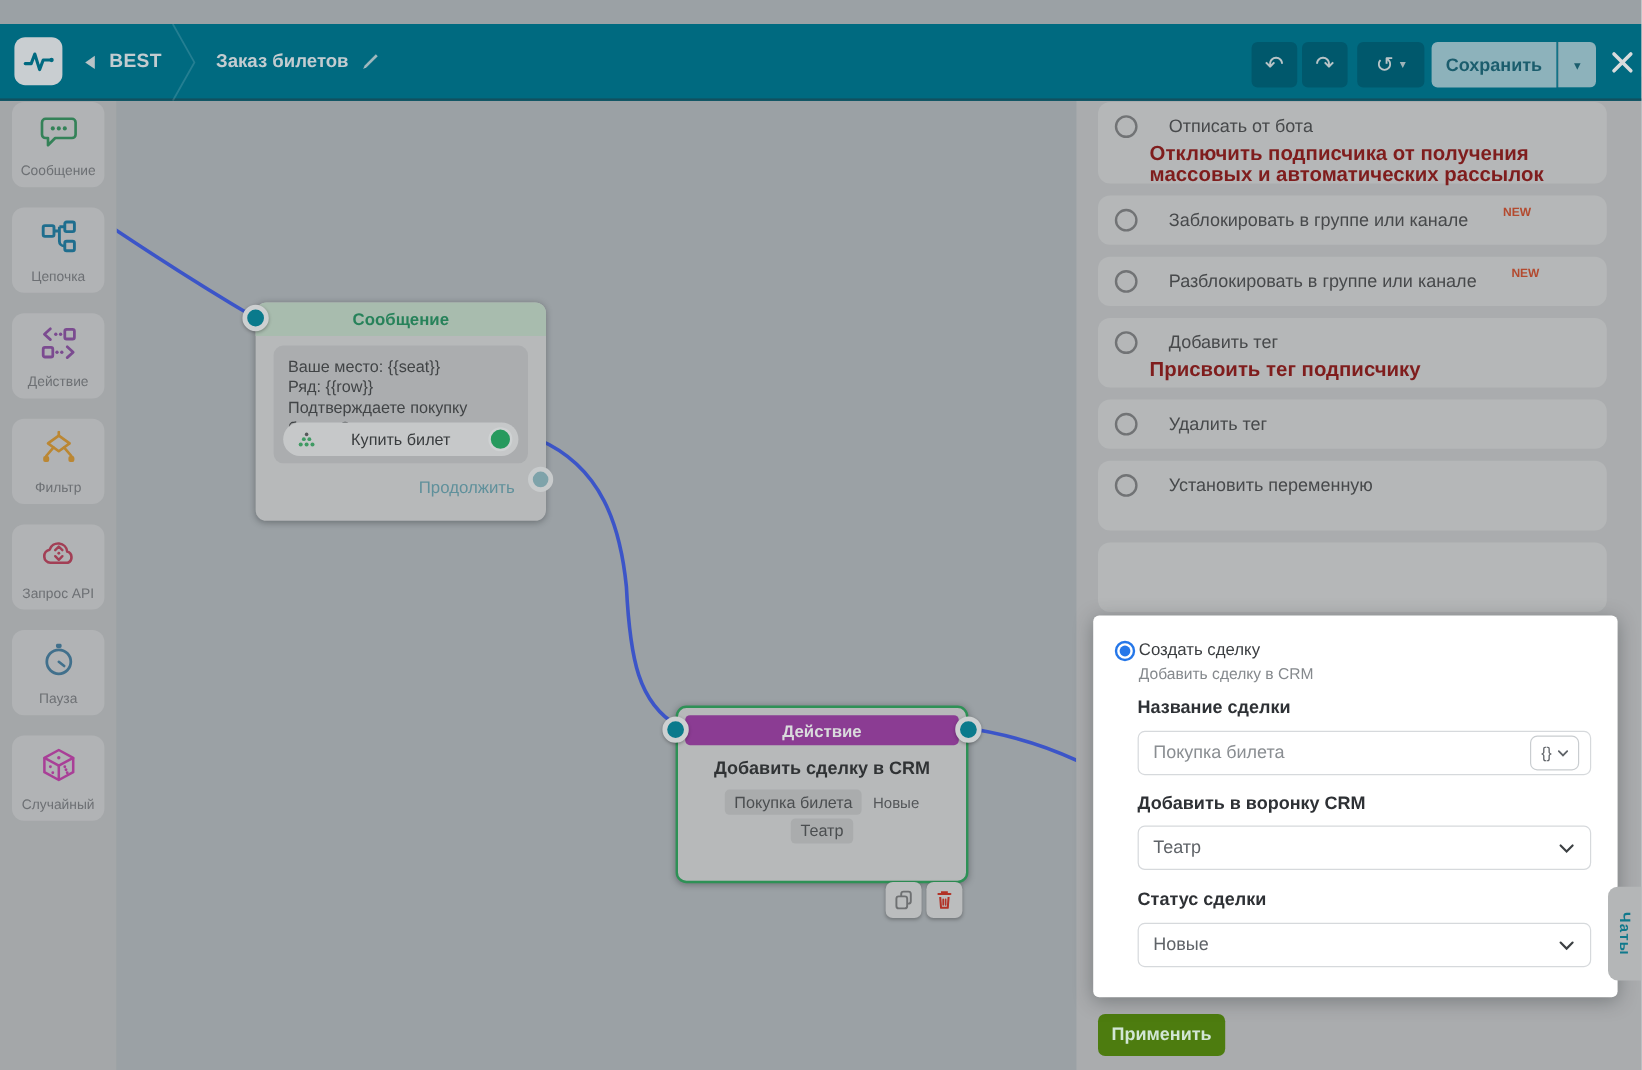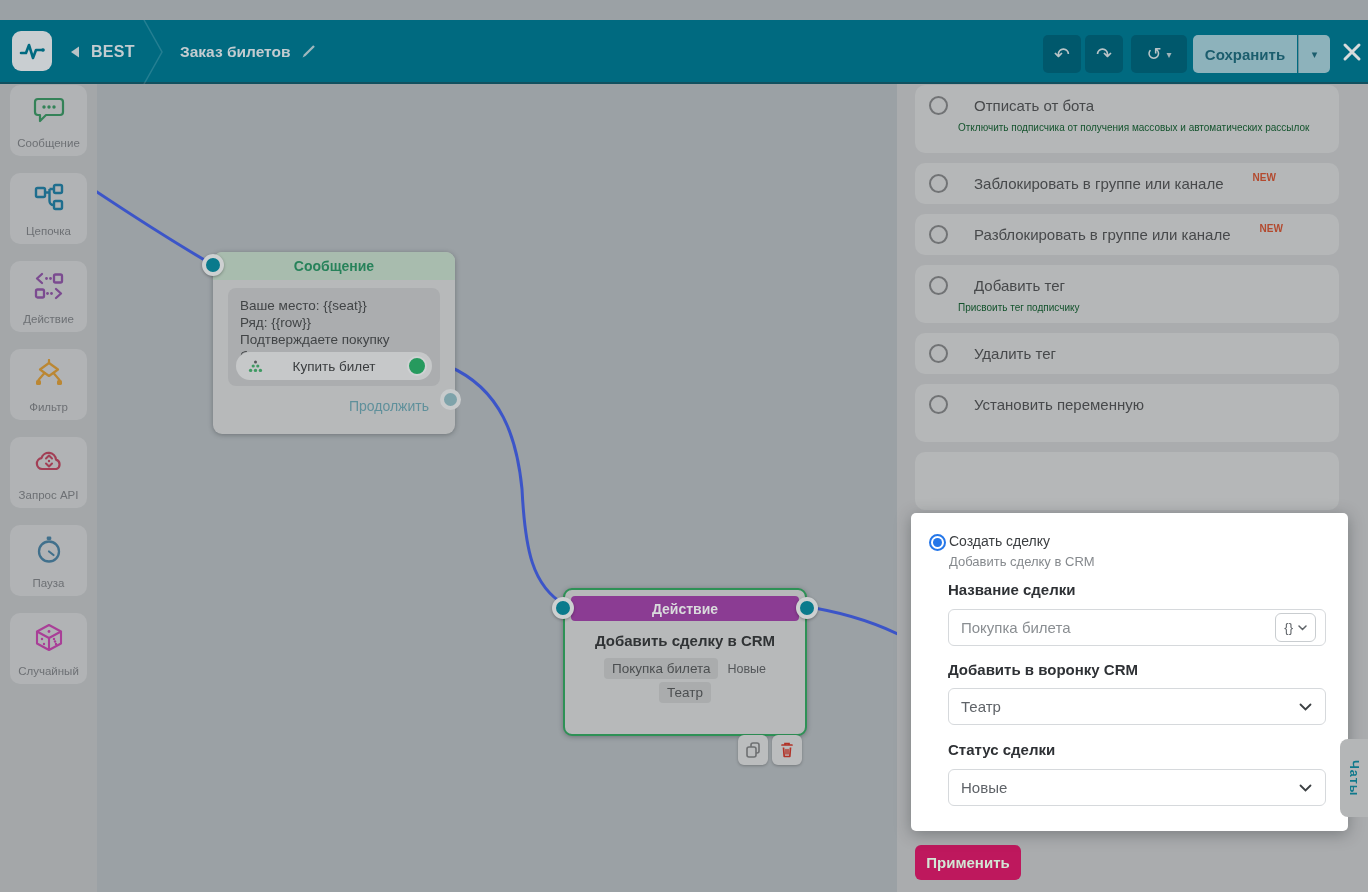--- a/index.html
+++ b/index.html
@@ -47,35 +47,35 @@
   .tag-plain{color:#54575a;font-size:12.5px;}
   .mini-btn{position:absolute;width:30px;height:30px;background:#bbbdbe;border-radius:6px;display:flex;align-items:center;justify-content:center;cursor:pointer;box-shadow:0 1px 3px rgba(0,0,0,.25);}
 
   
   #panel{left:897px;top:64px;width:471px;height:828px;background:#aaacae;z-index:6;}
   .opt-card{position:absolute;left:18px;width:424px;background:#b5b7b8;border-radius:10px;padding:11px 14px;box-sizing:border-box;cursor:pointer;}
   .opt-head{display:flex;align-items:center;gap:26px;}
   .radio-o{width:15px;height:15px;border-radius:50%;border:2px solid #717375;flex:0 0 auto;}
   .opt-title{color:#47494b;font-size:15px;}
   .opt-badge{color:#b34a2f;font-size:10px;font-weight:600;position:relative;top:-6px;margin-left:3px;}
-  .opt-desc{margin:4px 0 0 29px;color:#14532d;font-size:10px;line-height:17.5px;}
+  .opt-desc{margin:4px 0 0 29px;color:#7f1d1d;font-size:17px;line-height:17.5px;font-weight:bold;}
 
   .sel-card{position:absolute;left:14px;top:449px;width:437px;height:318px;background:#ffffff;border-radius:5px;box-shadow:0 3px 16px rgba(40,44,47,.38);z-index:10;padding:0;}
   .radio-sel{position:absolute;left:18px;top:21px;width:13px;height:13px;border-radius:50%;border:2px solid #2577e9;display:flex;align-items:center;justify-content:center;}
   .radio-sel > div{width:9px;height:9px;border-radius:50%;background:#2577e9;}
   .sel-title{position:absolute;left:38px;top:20px;color:#3b3e41;font-size:14px;}
   .sel-desc{position:absolute;left:38px;top:41px;color:#85898d;font-size:13px;}
   .fld-label{position:absolute;left:37px;color:#2e3135;font-size:15px;font-weight:bold;}
   .fld-box{position:absolute;left:37px;width:378px;height:37px;border:1px solid #d6d9dc;border-radius:6px;box-sizing:border-box;background:#fff;display:flex;align-items:center;}
   .fld-input{border:none;outline:none;background:transparent;flex:1;padding:0 12px;font-size:15px;color:#8a8e92;font-family:inherit;}
   .var-addon{margin-right:9px;height:27px;border:1px solid #c9cdd0;border-radius:6px;display:flex;align-items:center;gap:5px;padding:0 8px;color:#5f6368;font-size:13px;cursor:pointer;}
   .sel-value{flex:1;padding:0 12px;font-size:15px;color:#5f6368;}
   .fld-chevron{margin-right:13px;}
 
-  .apply-btn{position:absolute;left:18px;top:781px;width:106px;height:35px;background:#be185d;border-radius:6px;display:flex;align-items:center;justify-content:center;color:#d2e6d5;font-size:15px;font-weight:bold;cursor:pointer;}
+  .apply-btn{position:absolute;left:18px;top:781px;width:106px;height:35px;background:#4d7c0f;border-radius:6px;display:flex;align-items:center;justify-content:center;color:#d2e6d5;font-size:15px;font-weight:bold;cursor:pointer;}
 
   .chats-tab{left:1340px;top:739px;width:28px;height:78px;background:#b4b6b7;border-radius:8px 0 0 8px;display:flex;align-items:center;justify-content:center;z-index:7;cursor:pointer;}
   .chats-tab span{writing-mode:vertical-rl;color:#10798c;font-size:12.5px;font-weight:bold;letter-spacing:1px;}
 </style>
 </head>
 <body>
 
 <div id="app">
 
   <div id="canvas" class="abs">

